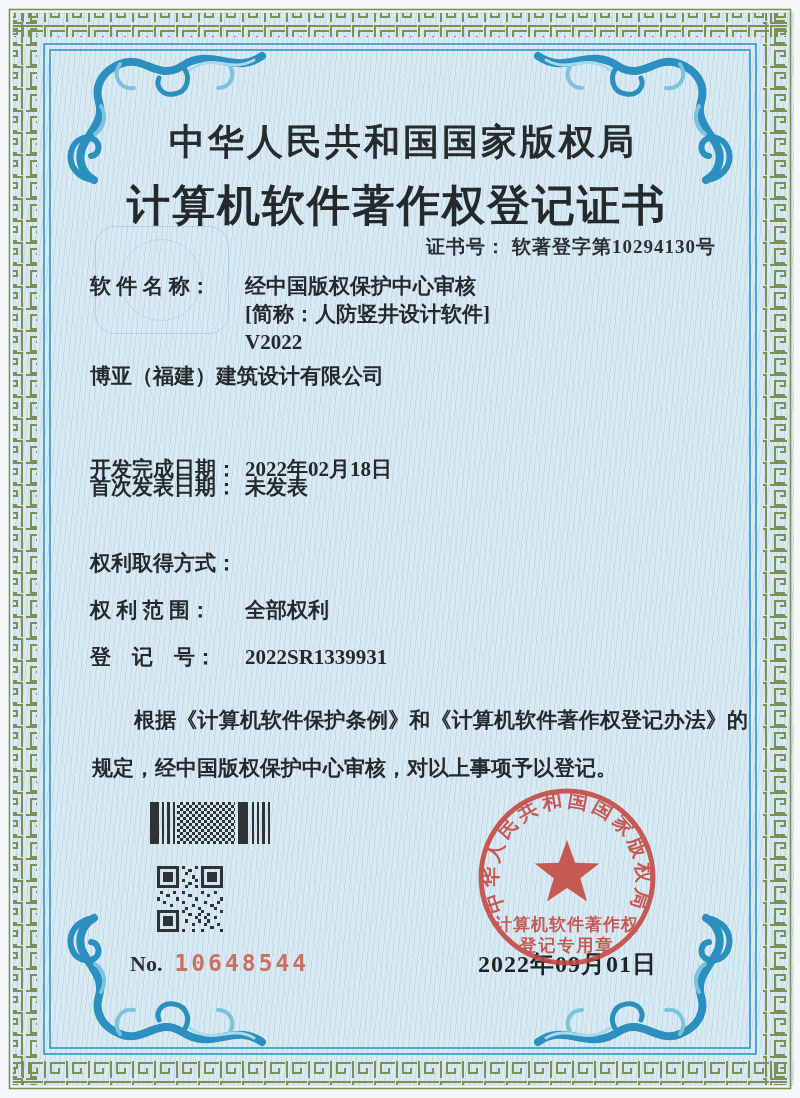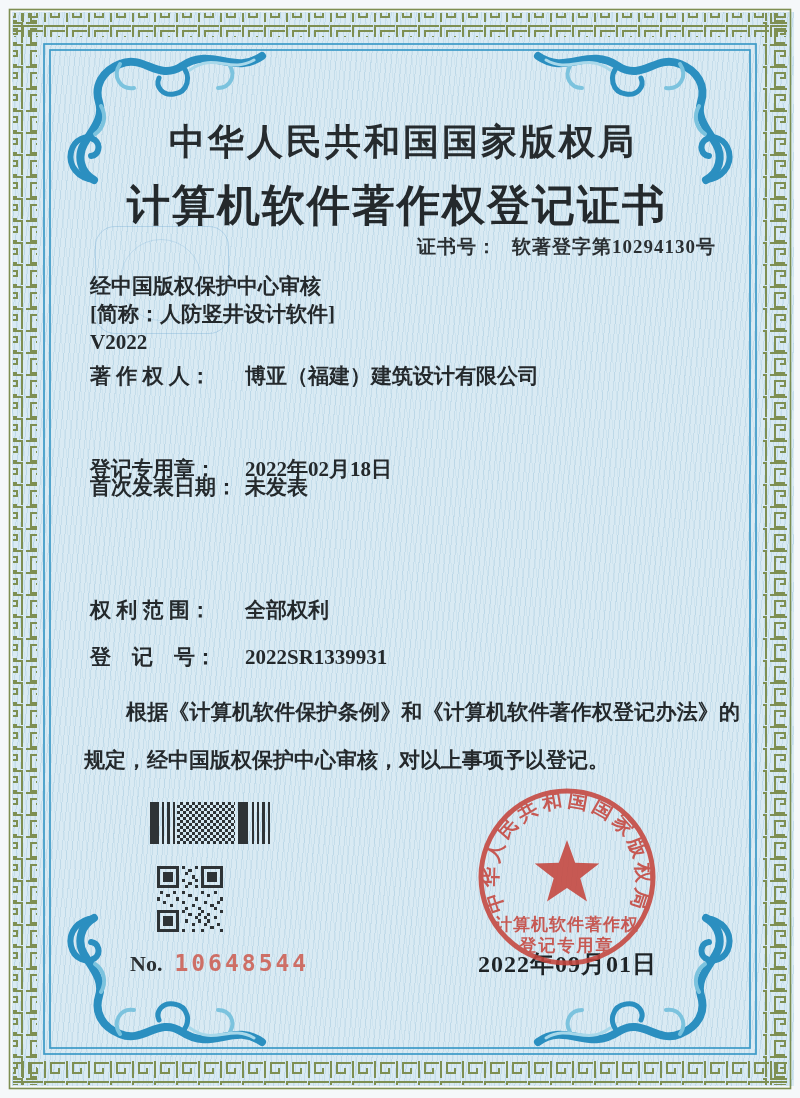--- a/index.html
+++ b/index.html
@@ -29,28 +29,28 @@
     font-size:36px;font-weight:bold;letter-spacing:3px;color:#262b2e;z-index:2;
   }
   .title{
     position:absolute;left:0;right:12px;top:174px;margin:3px;text-align:center;
     font-size:43px;font-weight:bold;letter-spacing:2px;color:#24292c;z-index:2;
   }
   .certno{
     position:absolute;right:90px;top:234px;font-size:19px;font-weight:bold;
     letter-spacing:1px;color:#2a2f32;z-index:2;
   }
-  .certno .num{margin-left:15px;text-align:right;}
+  .certno .num{margin-left:6px;text-align:right;}
   .row{position:absolute;left:90px;right:55px;display:flex;z-index:2;
     font-size:21px;font-weight:bold;color:#24292c;}
   .row .lbl{flex:0 0 155px;white-space:nowrap;}
   .row .val{flex:1;line-height:28px;}
   .r0{top:272px}.r1{top:362px}.r2{top:455px}.r3{top:473px}.r4{top:549px}.r5{top:596px}.r6{top:643px}
   .statement{
-    position:absolute;left:84px;top:688px;width:656px;margin:0;z-index:2;
+    position:absolute;left:84px;top:688px;width:656px;margin:8px;z-index:2;
     font-size:21px;font-weight:bold;line-height:48px;text-indent:42px;color:#24292c;
     text-align:justify;
   }
   .barcode{position:absolute;left:150px;top:802px;z-index:2;}
   .qrcode{position:absolute;left:157px;top:866px;z-index:2;}
   .serial{position:absolute;left:130px;top:950px;z-index:2;font-size:22px;font-weight:bold;color:#2b3033;}
   .serial .digits{
     font-family:"DejaVu Sans Mono","Liberation Mono",monospace;
     color:#cd5a4e;font-size:23px;font-weight:bold;letter-spacing:3px;margin-left:12px;opacity:.85;margin-top:44px;
   }
@@ -103,43 +103,44 @@
   <div class="watermark"></div>
 
   <h1 class="agency">中华人民共和国国家版权局</h1>
   <h2 class="title">计算机软件著作权登记证书</h2>
 
   <div class="certno">
     <span>证书号：</span><span class="num">软著登字第10294130号</span>
   </div>
 
   <div class="row r0">
+    <span class="lbl">软 件 名 称：</span>
     <span class="val">
       <div>经中国版权保护中心审核</div>
       <div>[简称：人防竖井设计软件]</div>
       <div>V2022</div>
     </span>
   </div>
 
   <div class="row r1">
-    <span class="lbl">著 作 权 人：</span>
     <span class="val">博亚（福建）建筑设计有限公司</span>
   </div>
 
   <div class="row r2">
-    <span class="lbl">登记专用章：</span>
+    <span class="lbl">开发完成日期：</span>
     <span class="val">2022年02月18日</span>
   </div>
 
   <div class="row r3">
     <span class="lbl">首次发表日期：</span>
     <span class="val">未发表</span>
   </div>
 
   <div class="row r4">
+    <span class="lbl">权利取得方式：</span>
   </div>
 
   <div class="row r5">
     <span class="lbl">权 利 范 围：</span>
     <span class="val">全部权利</span>
   </div>
 
   <div class="row r6">
     <span class="lbl">登　记　号：</span>
     <span class="val">2022SR1339931</span>

